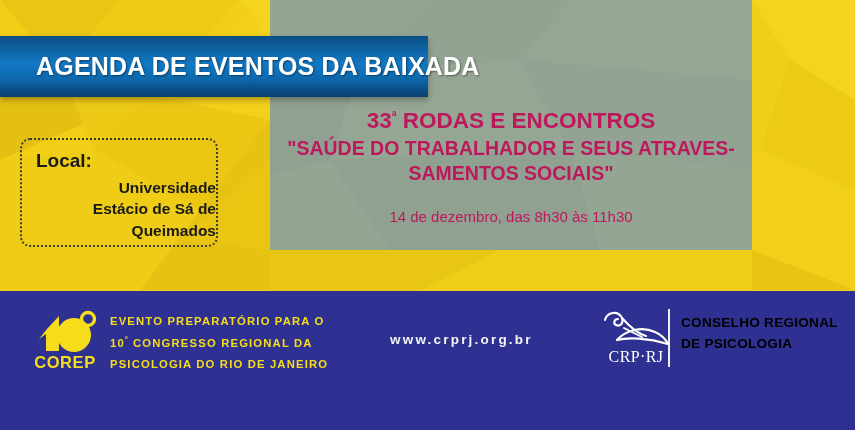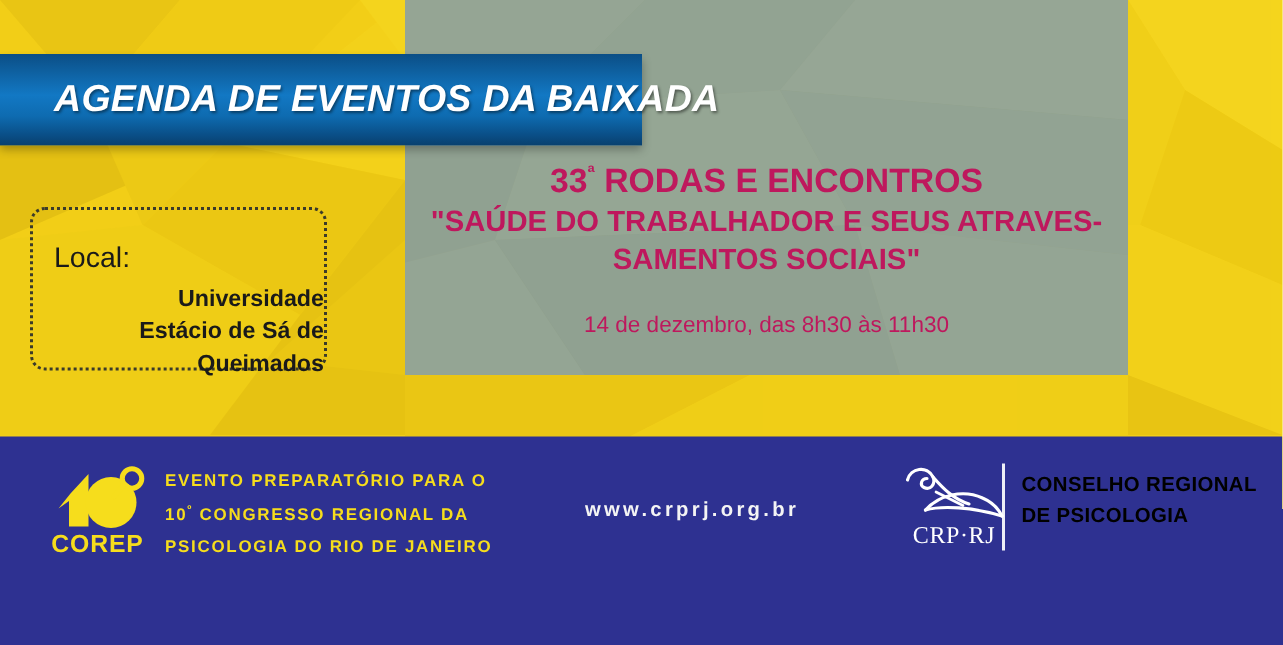--- a/index.html
+++ b/index.html
@@ -35,34 +35,33 @@
     display:flex;align-items:center;
   }
   #agenda-banner .banner-text{
     color:#ffffff;
     font-size:25px;
     font-weight:bold;
     letter-spacing:.2px;
     margin-left:36px;
     text-shadow:1px 1px 2px rgba(0,0,0,.45);
     white-space:nowrap;
-    font-style:italic;
   }
 
   
   #local-box{
     position:absolute;
     left:20px;top:138px;width:198px;height:109px;
     border:2px dotted #3b3b2a;
     border-radius:10px;
     box-sizing:border-box;
     padding:10px 0 0 14px;
   }
   #local-box .local-title{
-    color:#1a1a1a;font-size:19px;font-weight:normal;line-height:1.15;margin-top:12px;
+    color:#1a1a1a;font-size:19px;font-weight:bold;line-height:1.15;
   }
   #local-box .local-lines{
     margin-top:5px;margin-left:14px;
     color:#1a1a1a;font-size:15.5px;font-weight:bold;line-height:1.38;text-align:right;
   }
 
   
   #event-block{
     position:absolute;
     left:272px;top:108px;width:478px;

